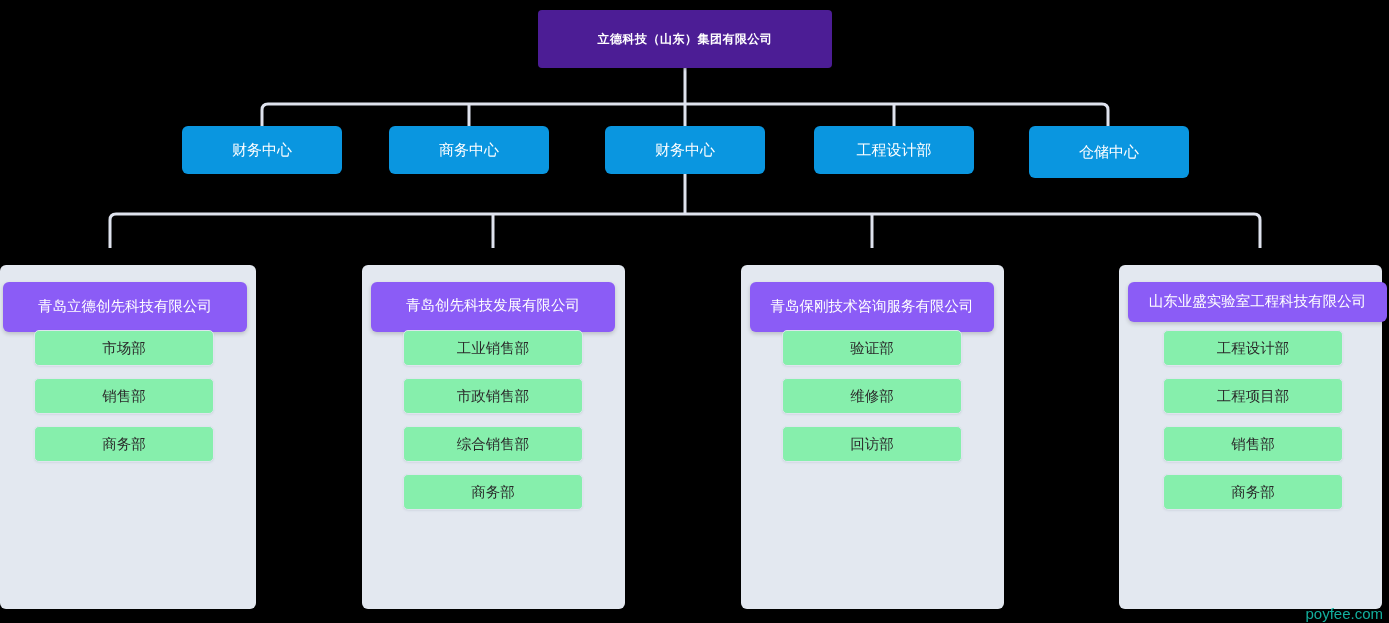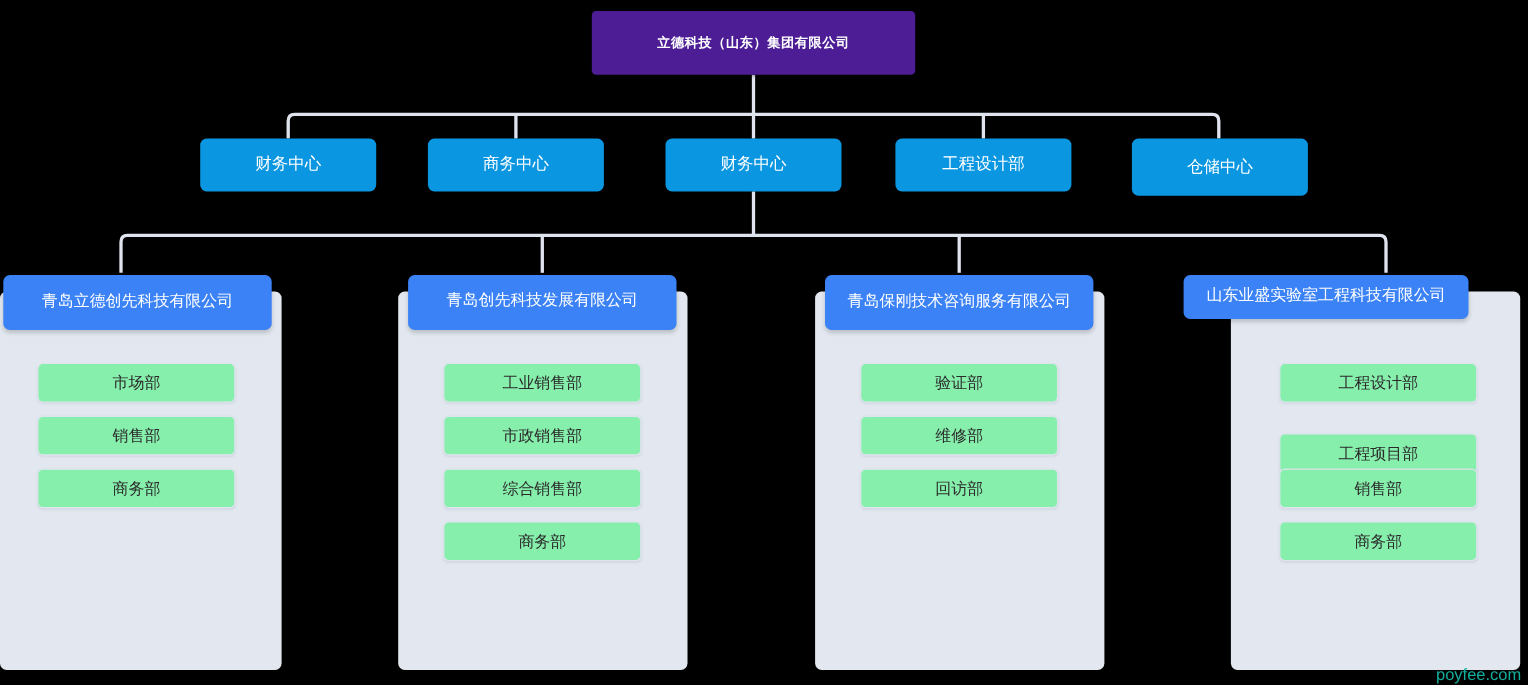--- a/index.html
+++ b/index.html
@@ -38,26 +38,27 @@
   }
 
   .node-center{
     background:#0a96e0;
     color:#ffffff;
     font-size:15px;
     border-radius:6px;
   }
 
   .node-company{
-    background:#3b82f6;
+    background:#8b5cf6;
     color:#ffffff;
     font-size:14.5px;
     border-radius:6px;
     z-index:4;
     box-shadow:0 2px 4px rgba(0,0,0,.18);
+    margin-top:32px;
   }
 
   
   .panel{
     position:absolute;
     background:#e3e8f0;
     border-radius:6px;
     z-index:2;
     box-sizing:border-box;
   }
@@ -173,27 +174,27 @@
     <span>验证部</span>
   </div>
   <div class="dept" style="left:782px;top:378px;width:180px;height:36px;">
     <span>维修部</span>
   </div>
   <div class="dept" style="left:782px;top:426px;width:180px;height:36px;">
     <span>回访部</span>
   </div>
 
   <div class="panel" style="left:1119px;top:265px;width:263px;height:344px;"></div>
-  <div class="node node-company" style="left:1076px;top:250px;width:259px;height:40px;">
+  <div class="node node-company" style="left:1128px;top:250px;width:259px;height:40px;">
     <span>山东业盛实验室工程科技有限公司</span>
   </div>
   <div class="dept" style="left:1163px;top:330px;width:180px;height:36px;">
     <span>工程设计部</span>
   </div>
-  <div class="dept" style="left:1163px;top:394px;width:180px;height:36px;">
+  <div class="dept" style="left:1163px;top:378px;width:180px;height:36px;">
     <span>工程项目部</span>
   </div>
   <div class="dept" style="left:1163px;top:426px;width:180px;height:36px;">
     <span>销售部</span>
   </div>
   <div class="dept" style="left:1163px;top:474px;width:180px;height:36px;">
     <span>商务部</span>
   </div>
 
   <div id="watermark">poyfee.com</div>

